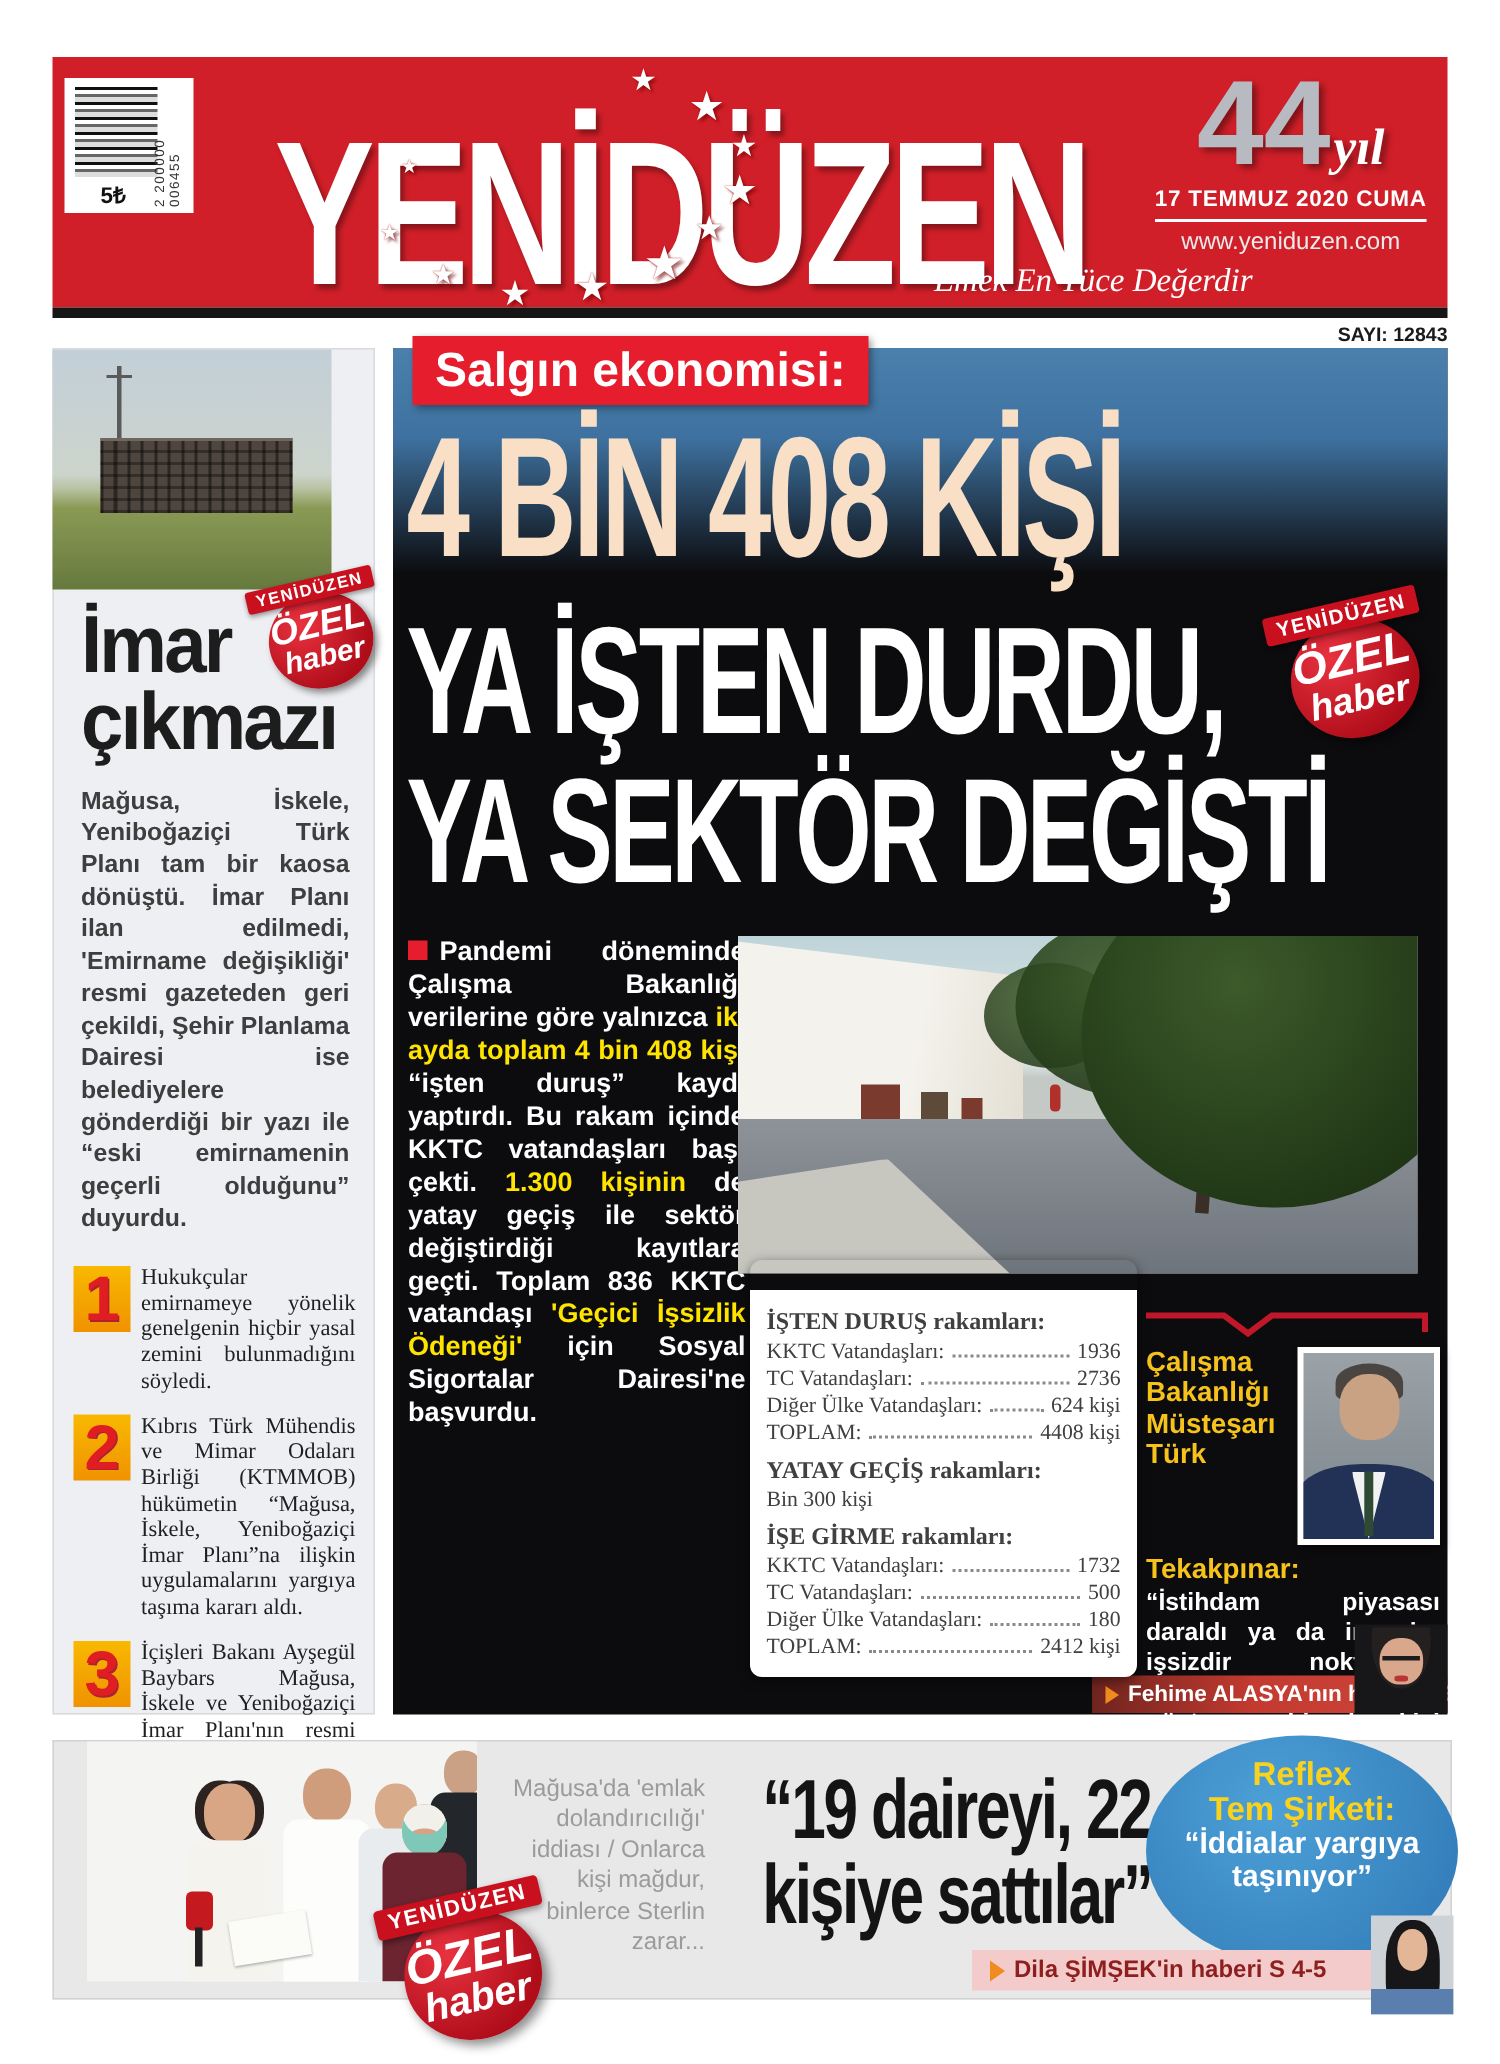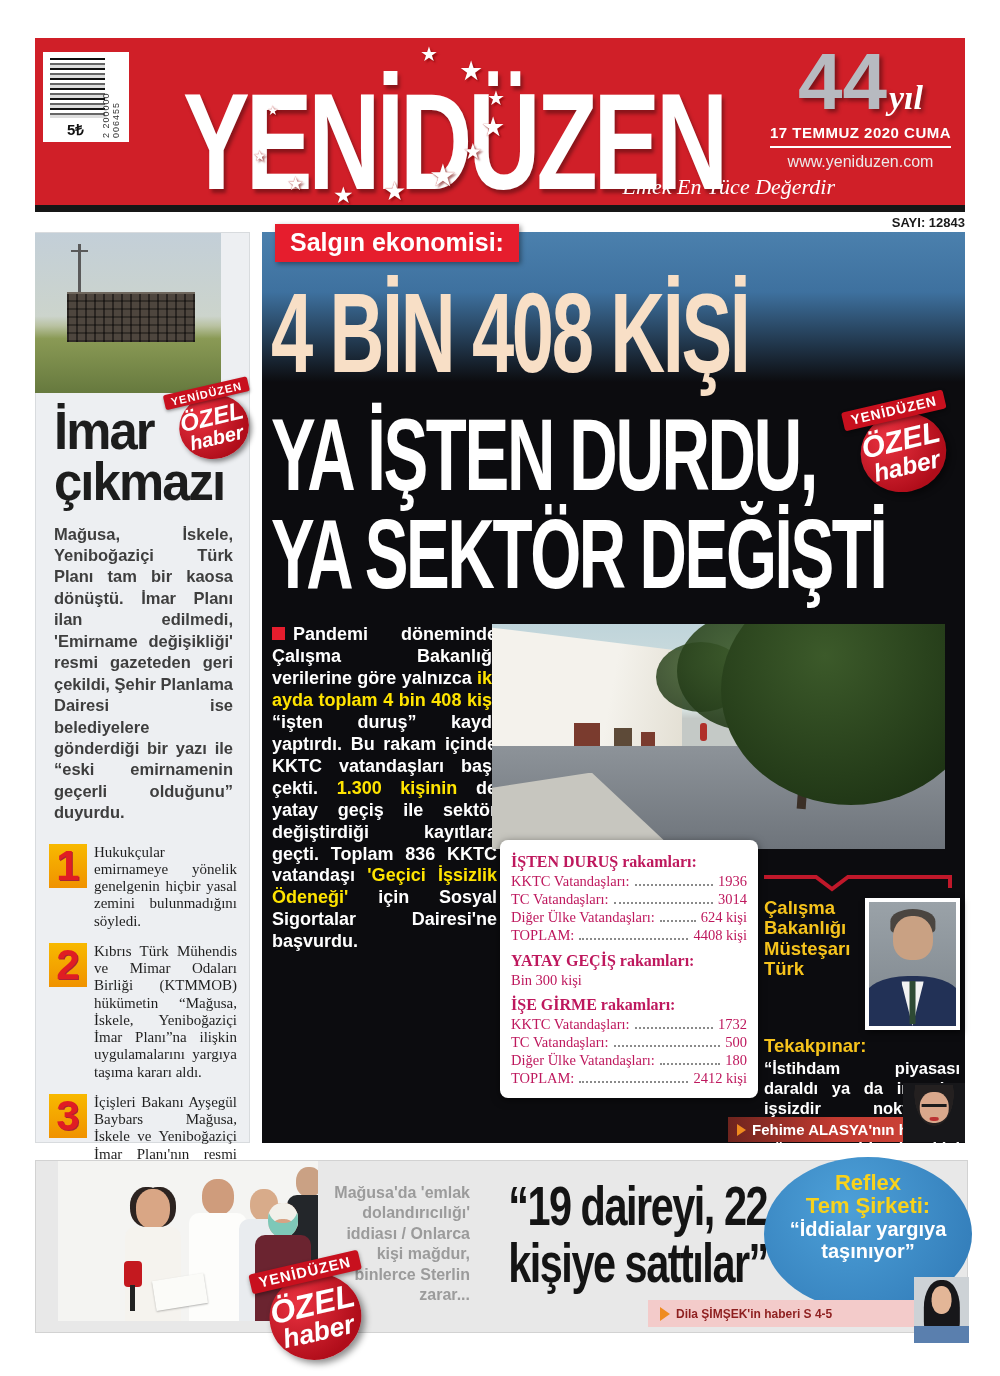--- a/index.html
+++ b/index.html
@@ -67,21 +67,21 @@
   .lc-footer{margin:auto 10px 12px 12px;font-size:13px;font-weight:bold;color:#3c3c3c;
              display:flex;align-items:center;gap:5px;}
   .tri{width:0;height:0;border-top:6px solid transparent;border-bottom:6px solid transparent;
        border-left:9px solid #e0492c;flex:none;}
 
   
   #panel{position:absolute;left:262px;top:232px;width:703px;height:911px;background:#0c0c0f;}
   #panel-grad{position:absolute;left:0;top:0;right:0;height:150px;
               background:linear-gradient(180deg,#4b80ad 0%,#3e719f 40%,rgba(12,12,15,0) 100%);}
   #kicker{position:absolute;left:13px;top:-8px;background:#e61d2d;color:#fff;font-weight:bold;
-          font-size:25px;padding:4px 15px 5px;box-shadow:2px 2px 5px rgba(0,0,0,.4);}
+          font-size:32px;padding:4px 15px 5px;box-shadow:2px 2px 5px rgba(0,0,0,.4);}
   .headline{position:absolute;left:9px;font-weight:bold;white-space:nowrap;letter-spacing:-3px;
             transform-origin:left top;line-height:1;}
   #h1{top:44px;font-size:95px;color:#f8dfc6;transform:scale(.8,1.2);}
   #h2{top:172px;font-size:86px;color:#fff;transform:scale(.78,1.18);}
   #h3{top:272px;font-size:84px;color:#fff;transform:scale(.78,1.18);}
   .panel-badge{left:588px;top:168px;font-size:13px;}
 
   #body-col{position:absolute;left:10px;top:392px;width:225px;}
   .bpara{font-size:18px;font-weight:bold;color:#fff;line-height:1.22;text-align:justify;margin:0 0 22px;}
   .bullet{display:inline-block;width:13px;height:13px;background:#e61d2d;margin-right:8px;}
@@ -105,21 +105,21 @@
            background:linear-gradient(180deg,#8d9399,#6e747b);}
   .sp-sidewalk{position:absolute;left:0;bottom:0;width:40%;height:34%;background:#c7c6bf;
                clip-path:polygon(0 100%,100% 100%,55% 0,0 20%);}
   .sp-trunk{position:absolute;right:30%;bottom:18%;width:9px;height:42%;background:#3a2f26;transform:rotate(4deg);}
   .sp-person{position:absolute;left:46%;top:44%;width:7px;height:18px;background:#b0302a;border-radius:3px;}
 
   #databox{position:absolute;left:238px;top:608px;width:258px;z-index:5;border-radius:8px;
            overflow:hidden;box-shadow:0 2px 8px rgba(0,0,0,.5);}
   .db-header{background:#f2b4aa;color:#c21f2a;font-weight:bold;font-size:16.5px;line-height:1.2;
              padding:9px 10px;}
-  .db-body{background:#fff;padding:6px 11px 10px;font-family:"Liberation Serif",serif;color:#be185d;}
+  .db-body{background:#fff;padding:6px 11px 10px;font-family:"Liberation Serif",serif;color:#404040;margin-top:20px;}
   .db-title{font-weight:bold;font-size:16px;margin:7px 0 2px;}
   .db-row{display:flex;align-items:baseline;font-size:14.5px;line-height:1.24;}
   .dots{flex:1;border-bottom:2px dotted #8a8a8a;margin:0 5px 3px;}
   .db-note{font-size:14.5px;}
 
   #official{position:absolute;left:502px;top:642px;width:196px;}
   .bracket{display:block;margin-bottom:6px;}
   .off-title{color:#f6c31c;font-weight:bold;font-size:18.5px;line-height:1.1;}
   .off-quote{color:#fff;font-weight:bold;font-size:16.5px;line-height:1.2;text-align:justify;margin-top:3px;}
   .portrait{float:right;width:95px;height:132px;background:#fff;padding:4px;margin:0 0 6px 8px;
@@ -158,32 +158,32 @@
   .group-photo{position:absolute;left:22px;top:0;width:260px;height:160px;background:#f4f4f2;overflow:hidden;}
   .gp{position:absolute;}
   .gp .head{position:absolute;left:50%;top:0;transform:translateX(-50%);border-radius:46%;background:#d9a685;}
   .gp .torso{position:absolute;left:50%;transform:translateX(-50%);border-radius:10px 10px 0 0;}
   .paper{position:absolute;left:96px;top:116px;width:52px;height:30px;background:#fbfbf8;
          transform:rotate(-9deg);box-shadow:0 1px 2px rgba(0,0,0,.3);}
   .mic{position:absolute;left:66px;top:100px;width:18px;height:26px;background:#c4191f;border-radius:4px;}
   .mic::after{content:"";position:absolute;left:6px;top:24px;width:5px;height:26px;background:#222;}
   .bb-badge{left:222px;top:100px;font-size:14px;}
   .bb-caption{position:absolute;left:292px;top:22px;width:142px;text-align:right;color:#9b9b9b;
-              font-weight:bold;font-size:16px;line-height:1.28;}
+              font-weight:normal;font-size:16px;line-height:1.28;}
   .bb-headline{position:absolute;left:428px;top:16px;width:340px;text-align:center;color:#141414;
                font-weight:bold;font-size:56px;line-height:1.02;letter-spacing:-2px;
                transform:scaleX(.74);transform-origin:center top;white-space:nowrap;}
   .bubble{position:absolute;left:728px;top:-4px;width:208px;height:154px;border-radius:50%;
           background:radial-gradient(circle at 40% 32%,#4da0d8,#3580bc 78%);text-align:center;
           padding-top:14px;box-sizing:border-box;z-index:2;}
   .bub-t{color:#f8d21c;font-weight:bold;font-size:22px;line-height:1.05;}
   .bub-q{color:#fff;font-weight:bold;font-size:20px;line-height:1.08;margin-top:2px;}
   .pink-strip{position:absolute;left:612px;top:139px;width:272px;height:27px;background:#f3cbca;
               display:flex;align-items:center;gap:6px;padding-left:12px;box-sizing:border-box;z-index:3;}
-  .pink-strip .txt{color:#8e1f1f;font-weight:bold;font-size:12px;white-space:nowrap;}
+  .pink-strip .txt{color:#8e1f1f;font-weight:bold;font-size:16px;white-space:nowrap;}
   .tri-o{width:0;height:0;border-top:7px solid transparent;border-bottom:7px solid transparent;
          border-left:10px solid #ef8b1f;flex:none;}
   #dila-photo{left:878px;top:116px;width:55px;height:66px;background:#cdd2d6;z-index:4;}
   .d-hair{position:absolute;left:50%;top:4%;transform:translateX(-50%);width:66%;height:92%;
           background:#17171a;border-radius:45% 45% 30% 30%;}
   .d-face{position:absolute;left:50%;top:14%;transform:translateX(-50%);width:38%;height:42%;
           background:#e3b697;border-radius:46%;}
   .d-jacket{position:absolute;left:0;right:0;bottom:0;height:26%;background:#5a7fae;}
 </style>
 </head>
@@ -293,21 +293,21 @@
       <div class="db-body">
         <div class="db-title">İŞTEN DURUŞ rakamları:</div>
         <div class="db-row">
             <span>KKTC Vatandaşları:</span>
             <span class="dots"></span>
             <span>1936</span>
           </div>
         <div class="db-row">
             <span>TC Vatandaşları:</span>
             <span class="dots"></span>
-            <span>3014</span>
+            <span>2736</span>
           </div>
         <div class="db-row">
             <span>Diğer Ülke Vatandaşları:</span>
             <span class="dots"></span>
             <span>624 kişi</span>
           </div>
         <div class="db-row">
             <span>TOPLAM:</span>
             <span class="dots"></span>
             <span>4408 kişi</span>

